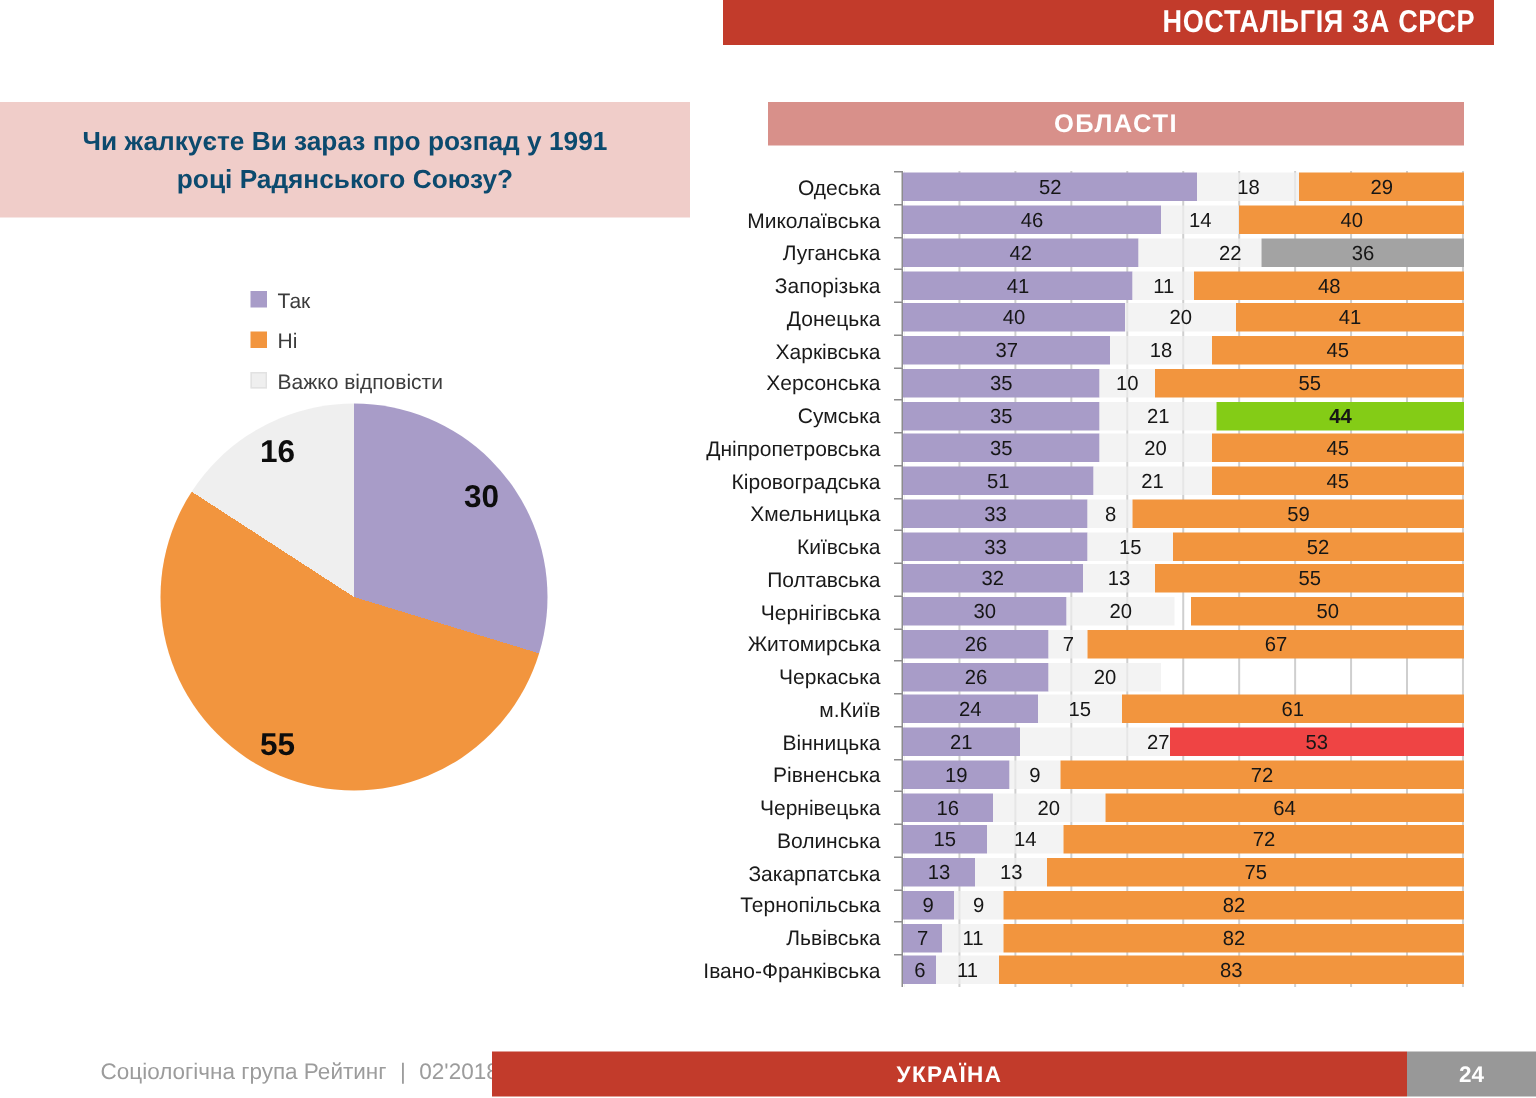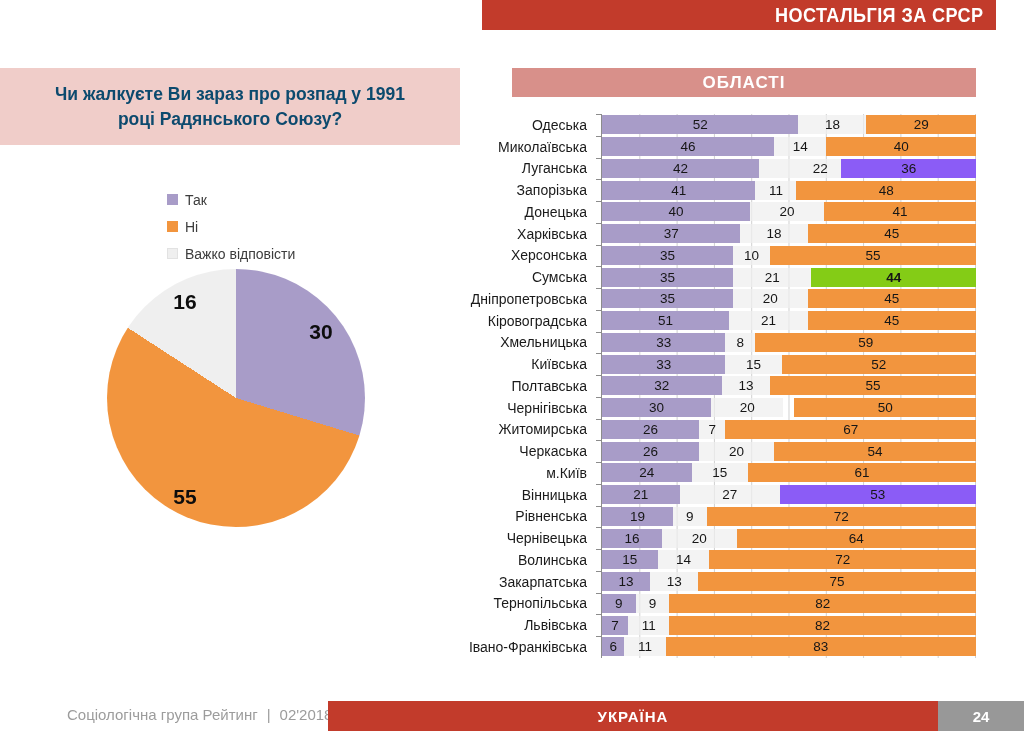--- a/index.html
+++ b/index.html
@@ -158,21 +158,21 @@
     <div class="bar-row">
       <div class="bar-row-label">Луганська</div>
       <div class="tick-zone"></div>
       <div class="bar-segments">
         <div class="bar-seg" style="width: 42%; background: rgb(168, 156, 200);">
           <span>42</span>
         </div>
         <div class="bar-seg" style="width: 22%; background: rgba(238, 238, 238, 0.72); padding-left: 40px;">
           <span>22</span>
         </div>
-        <div class="bar-seg" style="width: 36%; background: #8b5cf6; text-align: right;">
+        <div class="bar-seg" style="width: 36%; background: #a3a3a3; text-align: right;">
           <span>36</span>
         </div>
       </div>
     </div>
     <div class="bar-row">
       <div class="bar-row-label">Запорізька</div>
       <div class="tick-zone"></div>
       <div class="bar-segments">
         <div class="bar-seg" style="width: 41%; background: rgb(168, 156, 200);">
           <span>41</span>
@@ -353,23 +353,20 @@
     <div class="bar-row">
       <div class="bar-row-label">Черкаська</div>
       <div class="tick-zone"></div>
       <div class="bar-segments">
         <div class="bar-seg" style="width: 26%; background: rgb(168, 156, 200);">
           <span>26</span>
         </div>
         <div class="bar-seg" style="width: 20%; background: rgba(238, 238, 238, 0.72);">
           <span>20</span>
         </div>
-        <div class="bar-seg" style="width: 54%; background: rgb(242, 149, 62);">
-          <span>54</span>
-        </div>
       </div>
     </div>
     <div class="bar-row">
       <div class="bar-row-label">м.Київ</div>
       <div class="tick-zone"></div>
       <div class="bar-segments">
         <div class="bar-seg" style="width: 24%; background: rgb(168, 156, 200);">
           <span>24</span>
         </div>
         <div class="bar-seg" style="width: 15%; background: rgba(238, 238, 238, 0.72);">
@@ -380,24 +377,24 @@
         </div>
       </div>
     </div>
     <div class="bar-row">
       <div class="bar-row-label">Вінницька</div>
       <div class="tick-zone"></div>
       <div class="bar-segments">
         <div class="bar-seg" style="width: 20.7921%; background: rgb(168, 156, 200);">
           <span>21</span>
         </div>
-        <div class="bar-seg" style="width: 26.7327%; background: rgba(238, 238, 238, 0.72);">
+        <div class="bar-seg" style="width: 26.7327%; background: rgba(238, 238, 238, 0.72); justify-content: flex-end;">
           <span>27</span>
         </div>
-        <div class="bar-seg" style="width: 52.4752%; background: #8b5cf6;">
+        <div class="bar-seg" style="width: 52.4752%; background: #ef4444;">
           <span>53</span>
         </div>
       </div>
     </div>
     <div class="bar-row">
       <div class="bar-row-label">Рівненська</div>
       <div class="tick-zone"></div>
       <div class="bar-segments">
         <div class="bar-seg" style="width: 19%; background: rgb(168, 156, 200);">
           <span>19</span>

